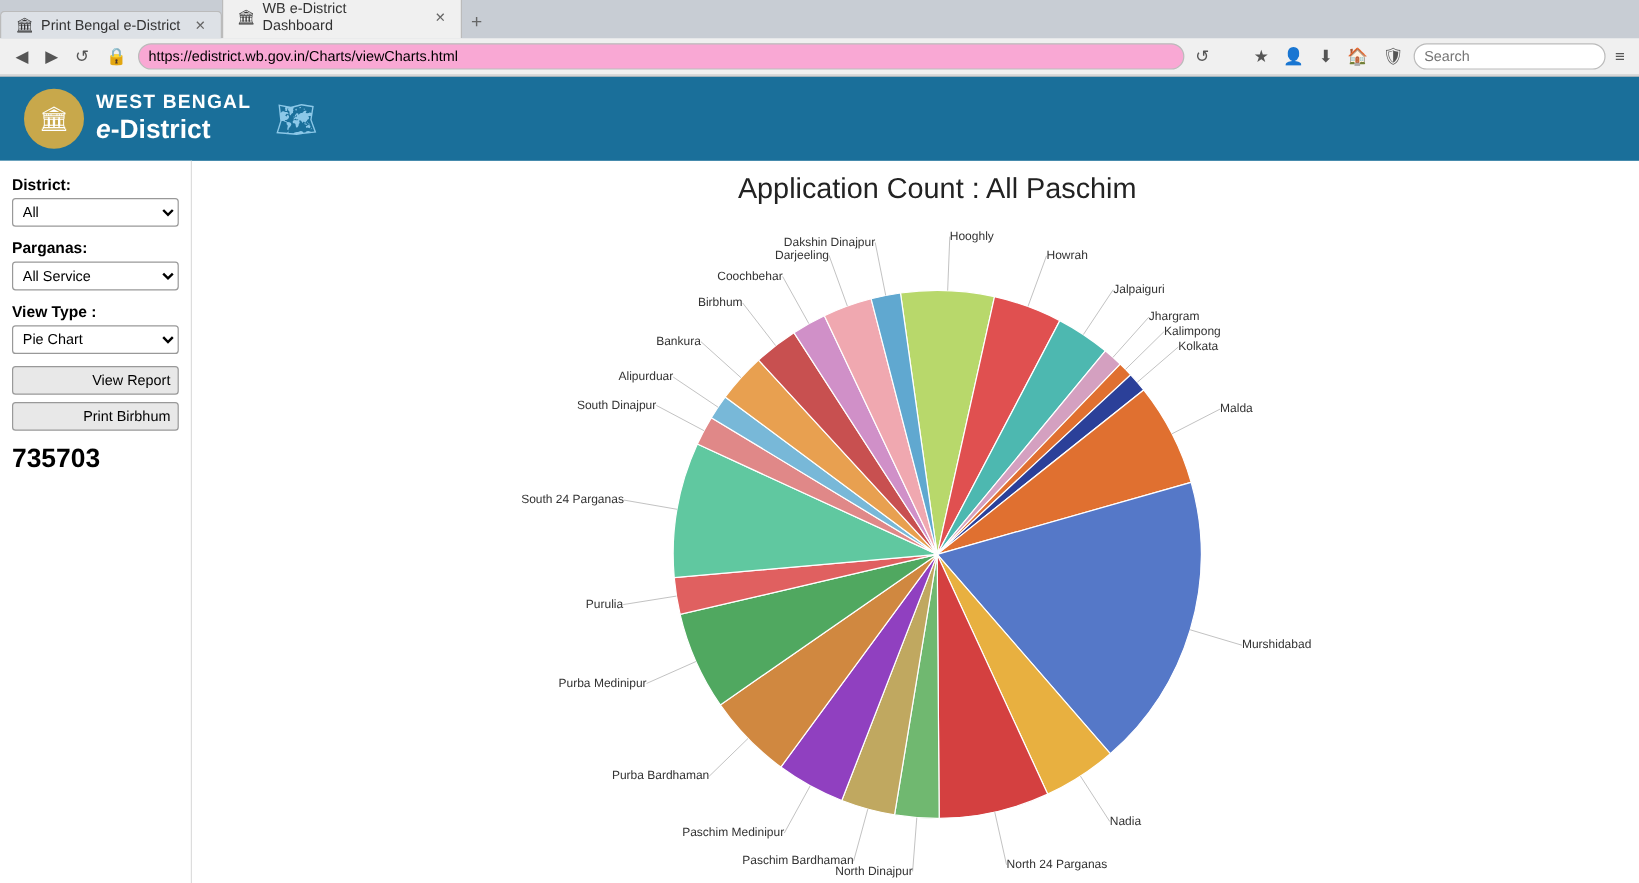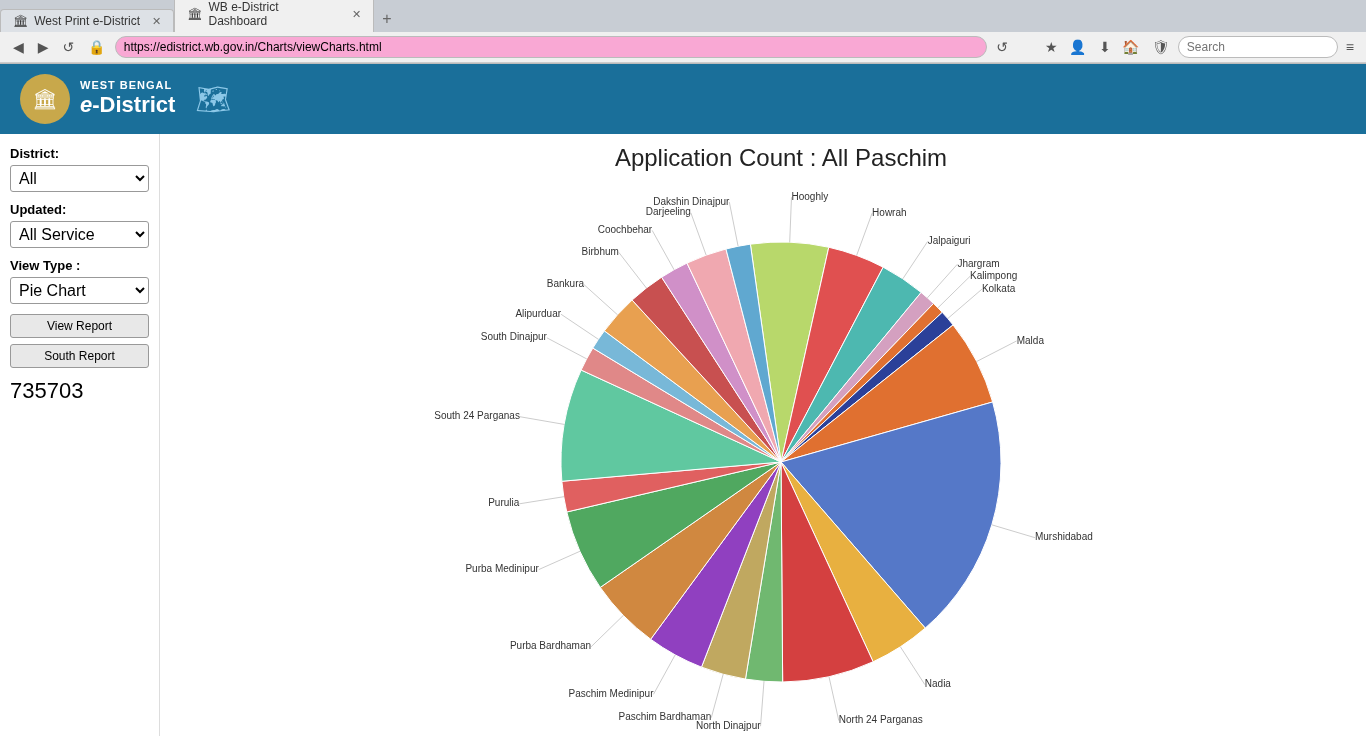--- a/index.html
+++ b/index.html
@@ -17,52 +17,52 @@
     .nav-btn { background: none; border: none; padding: 3px 5px; cursor: pointer; color: #555; font-size: 14px; }
     .address-bar { flex: 1; padding: 3px 8px; border: 1px solid #bbb; border-radius: 12px; font-size: 12px; background: #f9a8d4; }
     .nav-icon-btn { background: none; border: none; cursor: pointer; padding: 2px 4px; color: #555; font-size: 14px; }
     .search-bar { padding: 3px 8px; border: 1px solid #bbb; border-radius: 12px; font-size: 12px; background: #fff; width: 160px; }
 
     
     .app-header { background: #1a6f9a; color: white; display: flex; align-items: center; padding: 10px 20px; height: 70px; }
     .logo-area { display: flex; align-items: center; gap: 10px; min-width: 180px; }
     .logo-emblem { width: 50px; height: 50px; background: #c8a84b; border-radius: 50%; display: flex; align-items: center; justify-content: center; font-size: 20px; }
     .logo-text { line-height: 1.2; }
-    .logo-text .wb { font-size: 11px; font-weight: bold; letter-spacing: 1px; text-transform: uppercase; }
+    .logo-text .wb { font-size: 16px; font-weight: bold; letter-spacing: 1px; text-transform: uppercase; }
     .logo-text .edistrict { font-size: 22px; font-weight: bold; }
     .logo-text .edistrict span { font-style: italic; }
     .header-title { flex: 1; text-align: center; font-size: 20px; font-weight: normal; }
 
     
     .main-content { display: flex; height: calc(736px - 70px - 32px - 32px); gap: 36px; }
 
     
     .sidebar { width: 160px; min-width: 160px; padding: 12px 10px; border-right: 1px solid #ddd; background: #fff; }
     .sidebar-label { font-weight: bold; font-size: 13px; margin-bottom: 4px; color: #000; }
-    .sidebar-select { width: 100%; padding: 3px 4px; border: 1px solid #999; border-radius: 3px; font-size: 16px; margin-bottom: 10px; background: #fff; }
-    .sidebar-btn { width: 100%; padding: 4px 6px; border: 1px solid #999; border-radius: 3px; font-size: 12px; background: #e8e8e8; cursor: pointer; text-align: center; margin-bottom: 6px; }
+    .sidebar-select { width: 100%; padding: 3px 4px; border: 1px solid #999; border-radius: 3px; font-size: 12px; margin-bottom: 10px; background: #fff; }
+    .sidebar-btn { width: 100%; padding: 4px 6px; border: 1px solid #999; border-radius: 3px; font-size: 12px; background: #e8e8e8; cursor: pointer; text-align: right; margin-bottom: 6px; }
     .total-count-label { font-size: 12px; font-weight: bold; line-height: 1.4; margin-top: 8px; color: #000; }
-    .total-count-value { font-size: 22px; font-weight: normal; color: #000; margin-top: 4px; }
+    .total-count-value { font-size: 22px; font-weight: bold; color: #000; margin-top: 4px; }
 
     
     .chart-area { flex: 1; padding: 10px 20px; overflow: hidden; position: relative; }
     .chart-title { text-align: center; font-size: 24px; font-weight: normal; margin-bottom: 10px; color: #222; }
 
     
     .pie-container { position: relative; width: 100%; height: 560px; display: flex; justify-content: center; align-items: center; }
     svg.pie-chart { width: 520px; height: 520px; overflow: visible; }
   </style>
 </head>
 <body>
 
 <div class="browser-chrome">
   <div class="tab-bar">
     <div class="tab">
       <span>🏛</span>
-      <span>West Print e-District</span>
+      <span>Print Bengal e-District</span>
       <span class="tab-close">✕</span>
     </div>
     <div class="tab active">
       <span>🏛</span>
       <span>WB e-District Dashboard</span>
       <span class="tab-close">✕</span>
     </div>
     <button class="tab-new">+</button>
   </div>
   <div class="nav-bar">
@@ -95,33 +95,33 @@
 </div>
 
 <div class="main-content">
 
   <div class="sidebar">
     <div class="sidebar-label">District:</div>
     <select class="sidebar-select">
       <option>All</option>
     </select>
 
-    <div class="sidebar-label">Updated:</div>
+    <div class="sidebar-label">Parganas:</div>
     <select class="sidebar-select">
       <option>All Service</option>
     </select>
 
     <div class="sidebar-label">View Type :</div>
     <select class="sidebar-select">
       <option>Pie Chart</option>
       <option>Bar Chart</option>
     </select>
 
     <button class="sidebar-btn">View Report</button>
-    <button class="sidebar-btn">South Report</button>
+    <button class="sidebar-btn">Print Birbhum</button>
 
     <div class="total-count-value">735703</div>
   </div>
 
   <div class="chart-area">
     <div class="chart-title">Application Count : All Paschim</div>
     <div class="pie-container">
       <svg class="pie-chart" viewBox="-260 -260 520 520" xmlns="http://www.w3.org/2000/svg">
 
       <path d="M 0 0 L -30.61808221121438 -217.85897512314548 A 220 220 0 0 1 47.768677764693024 -214.75137583869613 Z" fill="#b8d86b" stroke="#fff" stroke-width="1"></path>

